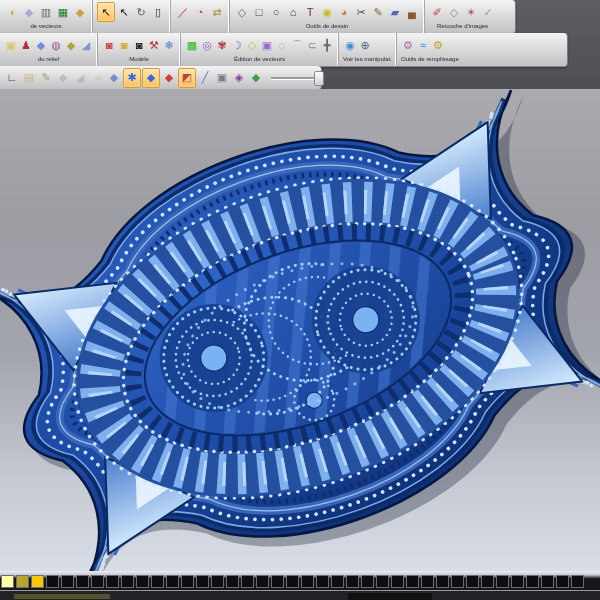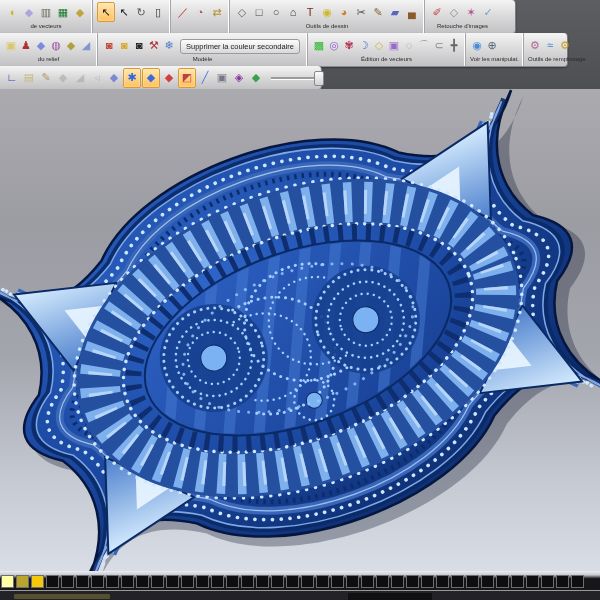--- a/index.html
+++ b/index.html
@@ -120,21 +120,20 @@
           </div>
           <div class="tb-label">du relief</div>
         </div>
         <div class="tb-group">
           <div class="tb-icons">
             <div class="tb-icon" style="color: rgb(192, 74, 58);">◙</div>
             <div class="tb-icon" style="color: rgb(216, 168, 48);">◙</div>
             <div class="tb-icon" style="color: rgb(34, 34, 34);">◙</div>
             <div class="tb-icon" style="color: rgb(176, 48, 48);">⚒</div>
             <div class="tb-icon" style="color: rgb(74, 122, 200);">❄</div>
-            <div class="tb-button">Supprimer la couleur secondaire</div>
           </div>
           <div class="tb-label">Modèle</div>
         </div>
         <div class="tb-group">
           <div class="tb-icons">
             <div class="tb-icon" style="color: rgb(46, 184, 46);">▩</div>
             <div class="tb-icon" style="color: rgb(138, 90, 200);">◎</div>
             <div class="tb-icon" style="color: rgb(176, 48, 80);">✾</div>
             <div class="tb-icon" style="color: rgb(74, 106, 200);">☽</div>
             <div class="tb-icon" style="color: rgb(200, 184, 74);">◇</div>

